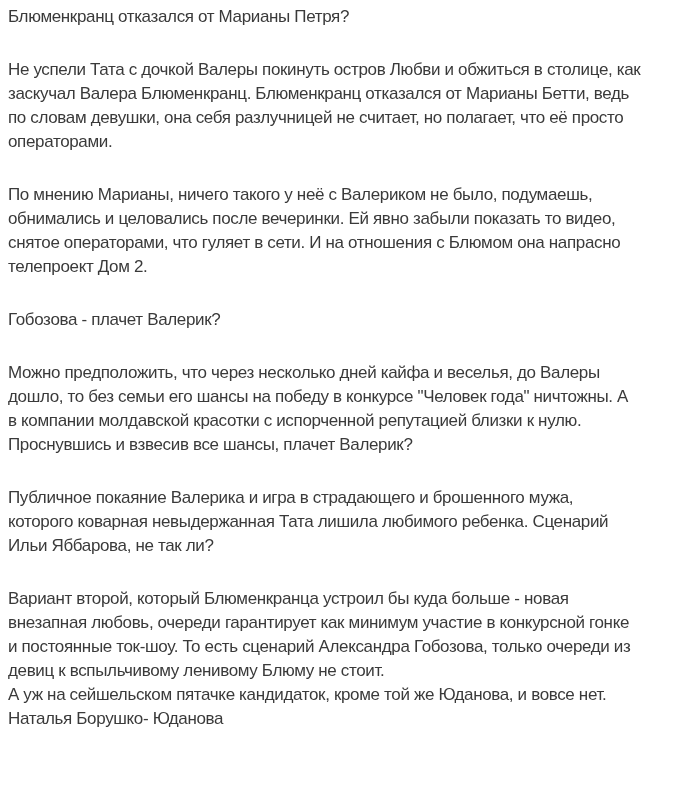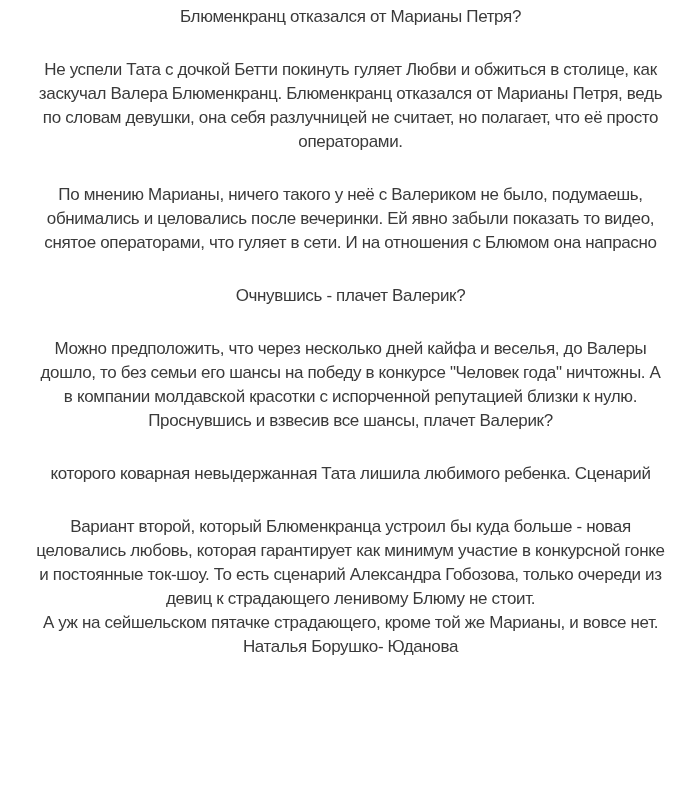--- a/index.html
+++ b/index.html
@@ -17,59 +17,61 @@
     width: 699px;
     overflow: hidden;
   }
   .block {
     font-size: 17px;
     line-height: 24px;
     font-weight: 500;
     letter-spacing: -0.35px;
     color: #3a3a3a;
     margin: 0 0 29px 0;
-    text-align: center;
   }
   .block:last-child { margin-bottom: 8px; }
   .line {
     display: block;
     white-space: nowrap;
   }
 </style>
 </head>
 <body>
 
 <div class="article">
     <p class="block">
       <span class="line">Блюменкранц отказался от Марианы Петря?</span>
     </p>
     <p class="block">
-      <span class="line">Не успели Тата с дочкой Бетти покинуть гуляет Любви и обжиться в столице, как</span>
-      <span class="line">заскучал Валера Блюменкранц. Блюменкранц отказался от Марианы Петря, ведь</span>
+      <span class="line">Не успели Тата с дочкой Валеры покинуть остров Любви и обжиться в столице, как</span>
+      <span class="line">заскучал Валера Блюменкранц. Блюменкранц отказался от Марианы Бетти, ведь</span>
       <span class="line">по словам девушки, она себя разлучницей не считает, но полагает, что её просто</span>
       <span class="line">операторами.</span>
     </p>
     <p class="block">
       <span class="line">По мнению Марианы, ничего такого у неё с Валериком не было, подумаешь,</span>
       <span class="line">обнимались и целовались после вечеринки. Ей явно забыли показать то видео,</span>
       <span class="line">снятое операторами, что гуляет в сети. И на отношения с Блюмом она напрасно</span>
+      <span class="line">телепроект Дом 2.</span>
     </p>
     <p class="block">
-      <span class="line">Очнувшись - плачет Валерик?</span>
+      <span class="line">Гобозова - плачет Валерик?</span>
     </p>
     <p class="block">
       <span class="line">Можно предположить, что через несколько дней кайфа и веселья, до Валеры</span>
       <span class="line">дошло, то без семьи его шансы на победу в конкурсе "Человек года" ничтожны. А</span>
       <span class="line">в компании молдавской красотки с испорченной репутацией близки к нулю.</span>
       <span class="line">Проснувшись и взвесив все шансы, плачет Валерик?</span>
     </p>
     <p class="block">
+      <span class="line">Публичное покаяние Валерика и игра в страдающего и брошенного мужа,</span>
       <span class="line">которого коварная невыдержанная Тата лишила любимого ребенка. Сценарий</span>
+      <span class="line">Ильи Яббарова, не так ли?</span>
     </p>
     <p class="block">
       <span class="line">Вариант второй, который Блюменкранца устроил бы куда больше - новая</span>
-      <span class="line">целовались любовь, которая гарантирует как минимум участие в конкурсной гонке</span>
+      <span class="line">внезапная любовь, очереди гарантирует как минимум участие в конкурсной гонке</span>
       <span class="line">и постоянные ток-шоу. То есть сценарий Александра Гобозова, только очереди из</span>
-      <span class="line">девиц к страдающего ленивому Блюму не стоит.</span>
-      <span class="line">А уж на сейшельском пятачке страдающего, кроме той же Марианы, и вовсе нет.</span>
+      <span class="line">девиц к вспыльчивому ленивому Блюму не стоит.</span>
+      <span class="line">А уж на сейшельском пятачке кандидаток, кроме той же Юданова, и вовсе нет.</span>
       <span class="line">Наталья Борушко- Юданова</span>
     </p>
   </div>
 
 </body></html>

